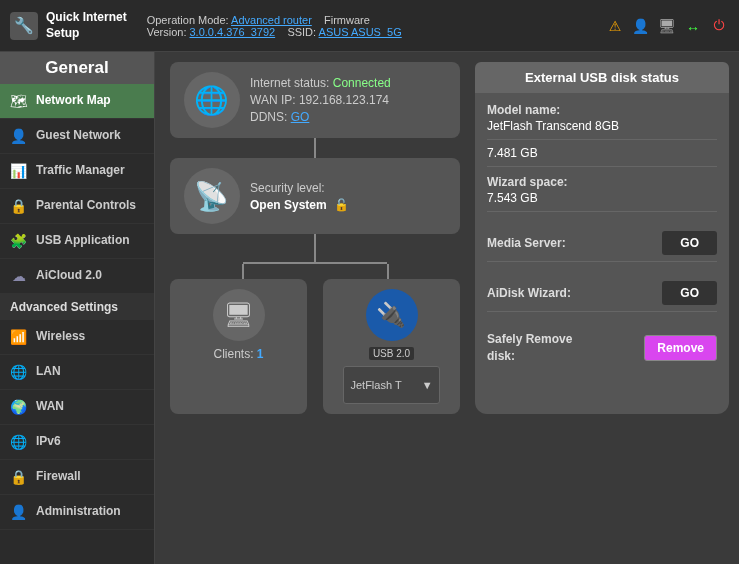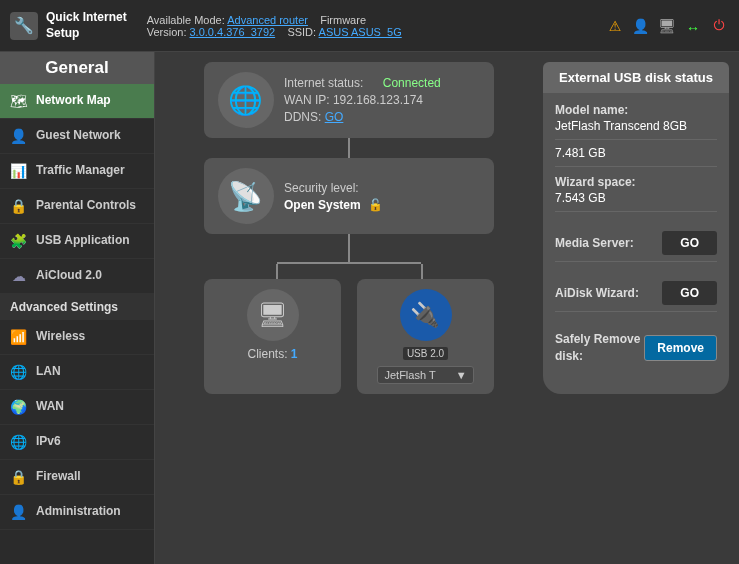--- a/index.html
+++ b/index.html
@@ -181,21 +181,20 @@
     }
     .node-info {
       flex: 1;
     }
     .node-info .status-line {
       color: #ccc;
       font-size: 12px;
     }
     .node-info .status-line span.connected {
       color: #8f8;
-      margin-left: 16px;
     }
     .node-info .ip-line {
       color: #ccc;
       font-size: 12px;
       margin-top: 3px;
     }
     .node-info .ddns-line {
       color: #ccc;
       font-size: 12px;
       margin-top: 3px;
@@ -304,34 +303,34 @@
       background: #333;
       color: #ccc;
       font-size: 10px;
       border-radius: 2px;
       padding: 1px 4px;
     }
     .usb-dropdown {
       background: #444;
       border: 1px solid #666;
       border-radius: 3px;
-      padding: 2px 6px;
+      padding: 12px 6px;
       font-size: 11px;
       color: #ccc;
       display: flex;
       align-items: center;
       gap: 20px;
       cursor: pointer;
     }
 
     
     .right-panel {
-      width: 186px;
+      width: 254px;
       background: #555;
-      border-radius: 18px;
+      border-radius: 12px;
       padding: 0;
       flex-shrink: 0;
     }
     .right-panel-title {
       background: #666;
       color: #fff;
       font-weight: bold;
       font-size: 13px;
       padding: 8px 12px;
       border-radius: 6px 6px 0 0;
@@ -367,21 +366,21 @@
       background: #333;
       color: #fff;
       border: none;
       padding: 5px 18px;
       border-radius: 3px;
       cursor: pointer;
       font-size: 12px;
       font-weight: bold;
     }
     .remove-btn {
-      background: #0369a1;
+      background: #d946ef;
       color: #fff;
       border: 1px solid #888;
       padding: 5px 12px;
       border-radius: 3px;
       cursor: pointer;
       font-size: 12px;
       font-weight: bold;
     }
     .rp-divider {
       border: none;
@@ -393,21 +392,21 @@
 <body>
 
 <div class="top-bar">
   <div class="top-bar-left">
     <div class="quick-internet-icon">🔧</div>
     <div class="quick-internet-label" style="white-space:pre-line">Quick Internet
 Setup</div>
   </div>
   <div class="top-bar-info">
     <div>
-      <span>Available Mode:</span>
+      <span>Operation Mode:</span>
       <a href="#" style="color:#4af;text-decoration:underline">Advanced router</a>
       &nbsp;&nbsp;
       <span>Firmware</span>
     </div>
     <div>
       <span>Version:</span>
       <a href="#" style="color:#4af;text-decoration:underline">3.0.0.4.376_3792</a>
       &nbsp;&nbsp;
       <span>SSID:</span>
       <a href="#" style="color:#4af;text-decoration:underline">ASUS ASUS_5G</a>

